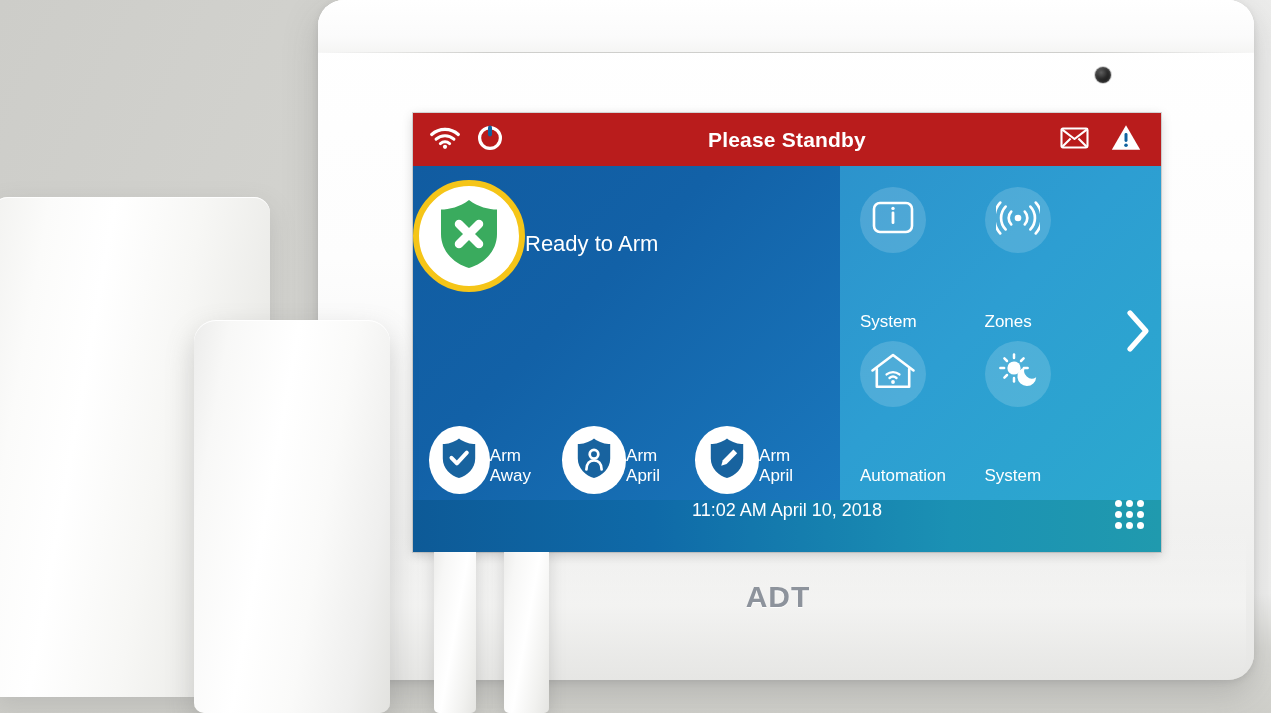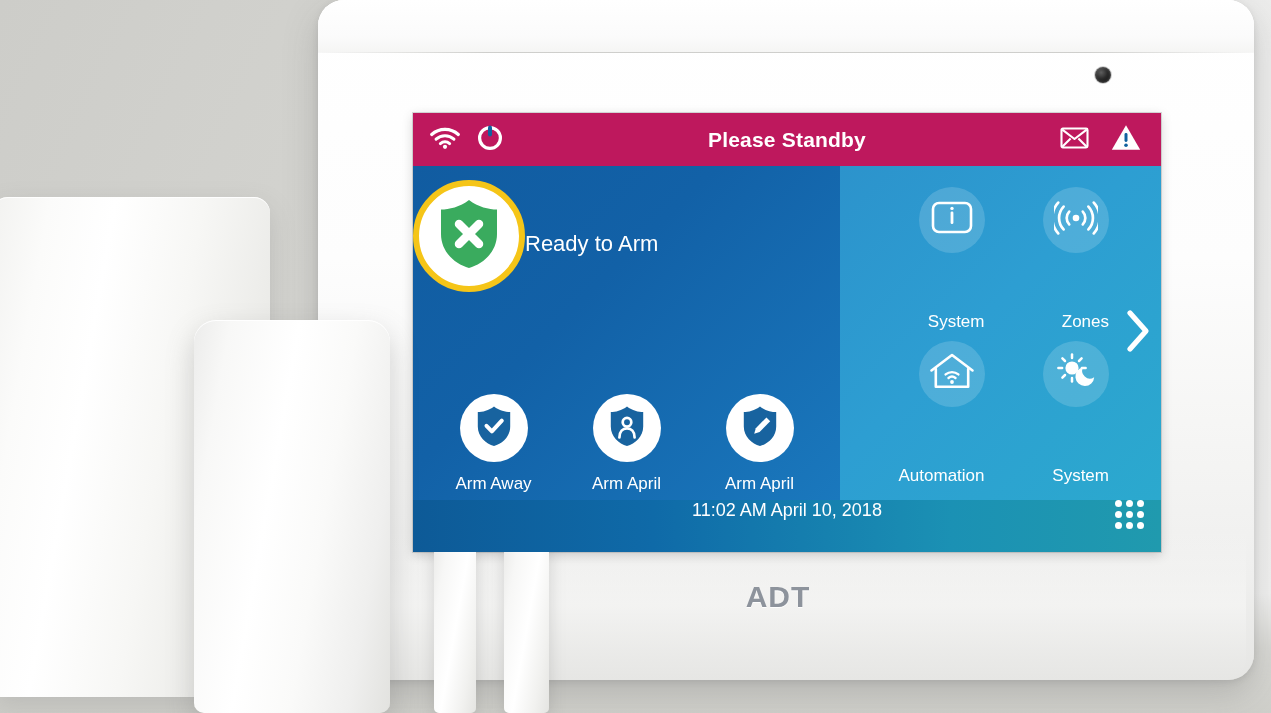--- a/index.html
+++ b/index.html
@@ -98,21 +98,21 @@
     overflow: hidden;
     background: #0f62a8;
     box-shadow: 0 0 0 1px rgba(150,150,150,0.35), 0 3px 10px rgba(60,60,60,0.22);
   }
 
   
   #status-bar {
     position: absolute;
     left: 0; right: 0; top: 0;
     height: 53px;
-    background: #be185d;
+    background: #b91c1c;
     display: flex;
     align-items: center;
     z-index: 6;
   }
   #status-left {
     display: flex;
     align-items: center;
     gap: 17px;
     padding-left: 17px;
   }
@@ -183,21 +183,20 @@
     position: absolute;
     left: 0; right: 0;
     bottom: 6px;
     display: flex;
     justify-content: space-around;
     padding: 0 14px;
     box-sizing: border-box;
   }
   .arm-item {
     display: flex;
-    flex-direction: column;
     align-items: center;
     width: 130px;
   }
   .arm-circle {
     width: 68px;
     height: 68px;
     border-radius: 50%;
     background: #ffffff;
     display: flex;
     align-items: center;
@@ -215,21 +214,21 @@
     right: 52px;
     top: 16px;
     bottom: 10px;
     display: grid;
     grid-template-columns: 1fr 1fr;
     grid-template-rows: 1fr 1fr;
   }
   .tile {
     display: flex;
     flex-direction: column;
-    align-items: flex-end;
+    align-items: flex-start;
     justify-content: center;
     gap: 48px;
   }
   .tile-circle {
     width: 66px;
     height: 66px;
     border-radius: 50%;
     background: rgba(255,255,255,0.16);
     display: flex;
     align-items: center;

